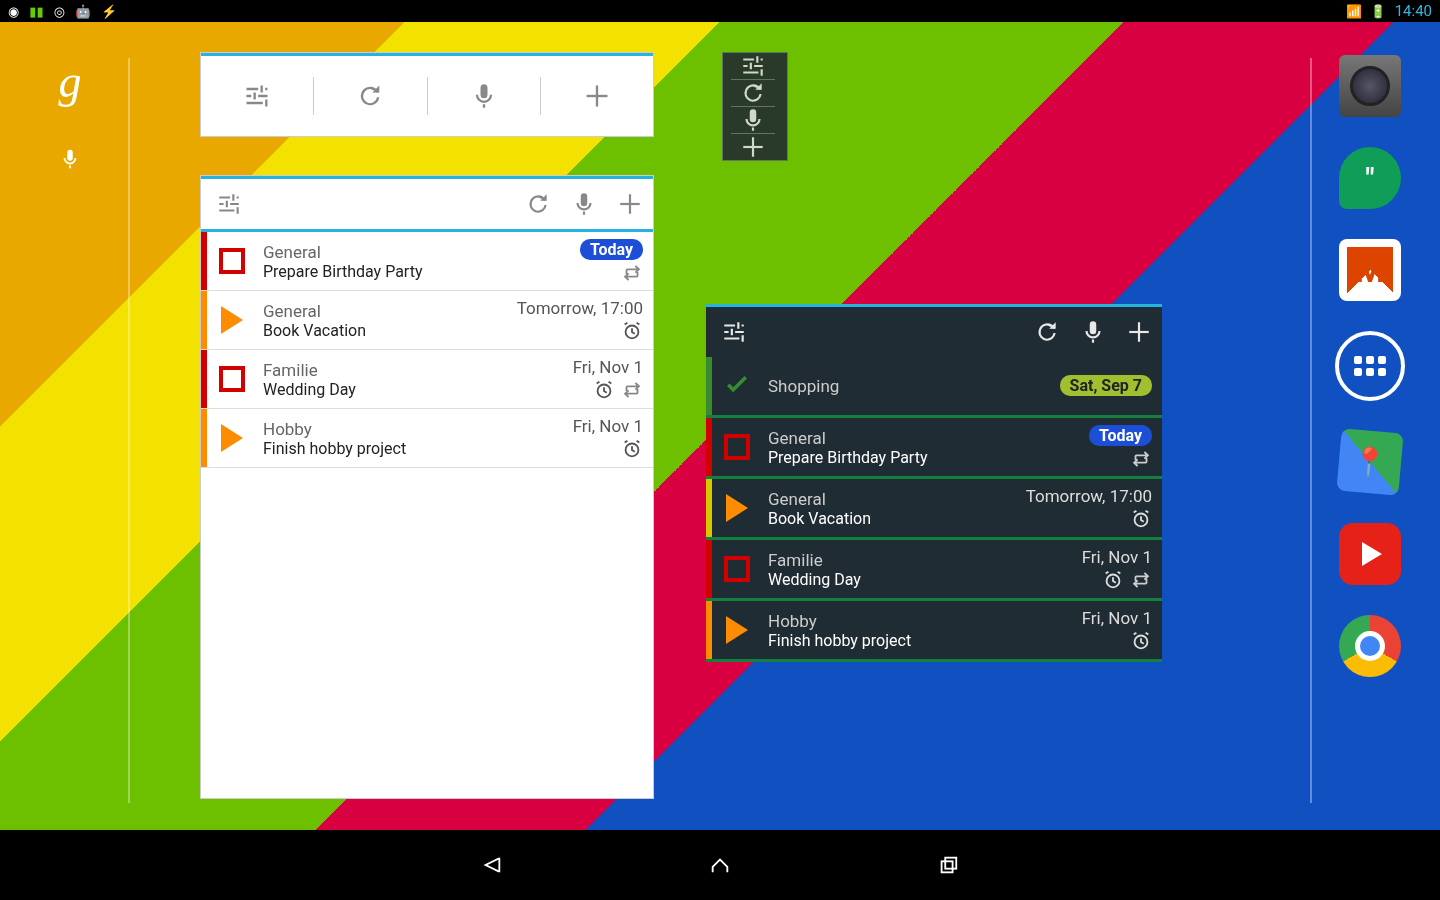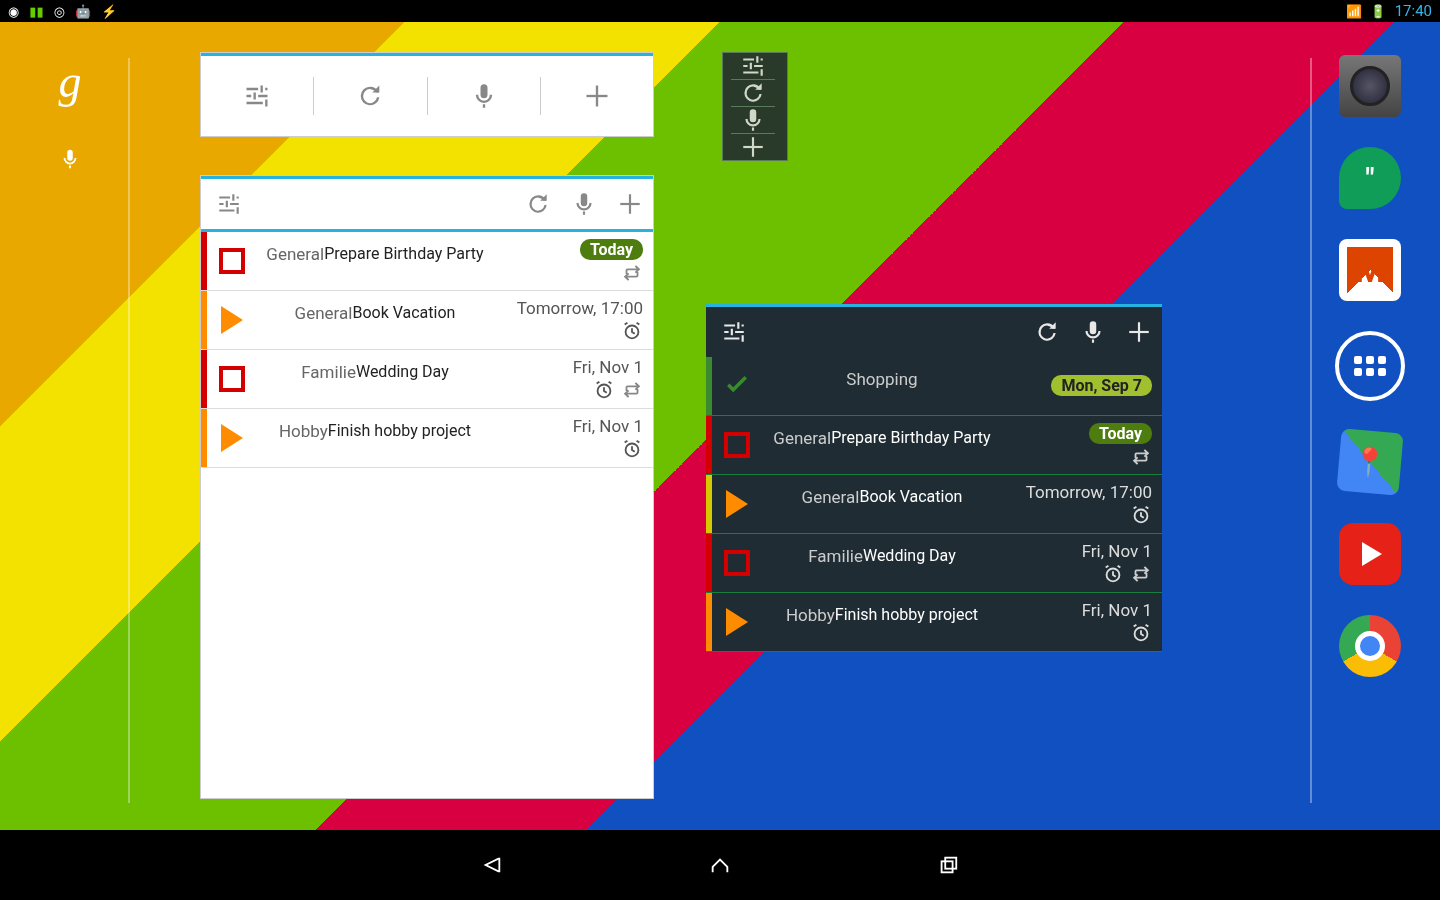--- a/index.html
+++ b/index.html
@@ -36,33 +36,33 @@
 .toolbar{display:flex;height:50px;align-items:center}
 .tb-btn{flex:1;height:100%;display:flex;align-items:center;justify-content:center;fill:#777}
 .tb-sep{width:1px;height:38px;background:#ccc}
 
 .light{background:#fff;color:#444;border:1px solid #ccc}
 .light .tb-btn{fill:#888}
 .dark{background:#1f2c33;color:#e8e8e8}
 .dark .tb-btn{fill:#e8e8e8}
 
 .taskrow{display:flex;align-items:stretch;border-bottom:1px solid #ddd;min-height:58px;position:relative}
-.dark .taskrow{border-bottom:1px solid #15803d}
+.dark .taskrow{border-bottom:3px solid #15803d}
 .colorbar{width:6px}
 .iconcell{width:50px;display:flex;align-items:center;justify-content:center}
-.textcell{flex:1;padding:12px 6px;display:flex;flex-direction:row;justify-content:center}
+.textcell{flex:1;padding:4px 6px;display:flex;flex-direction:column;justify-content:center}
 .cat{font-size:17px;color:#666}
 .dark .cat{color:#ccc}
 .title{font-size:16px;color:#222}
 .dark .title{color:#fff}
 .title.done{text-decoration:line-through;color:#999}
 .metacell{width:150px;padding:4px 10px 4px 0;text-align:right;display:flex;flex-direction:column;align-items:flex-end;justify-content:center;font-size:17px;color:#555}
 .dark .metacell{color:#ddd}
 .badge{border-radius:10px;padding:1px 10px;color:#fff;font-size:16px;font-weight:bold;display:inline-block}
-.badge.red{background:#4d7c0f}
+.badge.red{background:#1d4ed8}
 .badge.green{background:#a0c030;color:#222}
 .metaicons{display:flex;gap:6px;margin-top:2px;fill:#888}
 .dark .metaicons{fill:#ccc}
 
 .chk{width:26px;height:26px;border:4px solid #d40000;box-sizing:border-box}
 .play{width:0;height:0;border-left:22px solid #ff8c00;border-top:14px solid transparent;border-bottom:14px solid transparent}
 .check{width:30px;height:30px;fill:#3a8a30}
 
 
 .tbonly{height:56px}
@@ -128,21 +128,21 @@
  <div class="left">
   <span>◉</span>
   <span style="color:#6c0">▮▮</span>
   <span>◎</span>
   <span>🤖</span>
   <span>⚡</span>
  </div>
  <div class="right">
   <span>📶</span>
   <span>🔋</span>
-  <span style="font-size:15px">17:40</span>
+  <span style="font-size:15px">14:40</span>
  </div>
 </div>
 
 <div class="gsidebar">
  <div class="g">g</div>
  <div class="mic"><svg viewBox="0 0 24 24" fill="#fff" width="30" height="30">
         <use href="#i-mic"></use>
       </svg></div>
 </div>
 <div class="vsep" style="left:128px"></div>
@@ -372,21 +372,21 @@
    <div class="colorbar" style="background:#3a8a30"></div>
    <div class="iconcell">
           <svg class="check" viewBox="0 0 24 24">
             <use href="#i-check"></use>
           </svg>
         </div>
    <div class="textcell">
     <div class="cat">Shopping</div>
    </div>
    <div class="metacell">
-    <span class="badge green">Mon, Sep 7</span>
+    <span class="badge green">Sat, Sep 7</span>
     <div class="metaicons"></div>
    </div>
   </div>
   <div class="taskrow">
    <div class="colorbar" style="background:#d40000"></div>
    <div class="iconcell">
           <div class="chk"></div>
         </div>
    <div class="textcell">
     <div class="cat">General</div>

